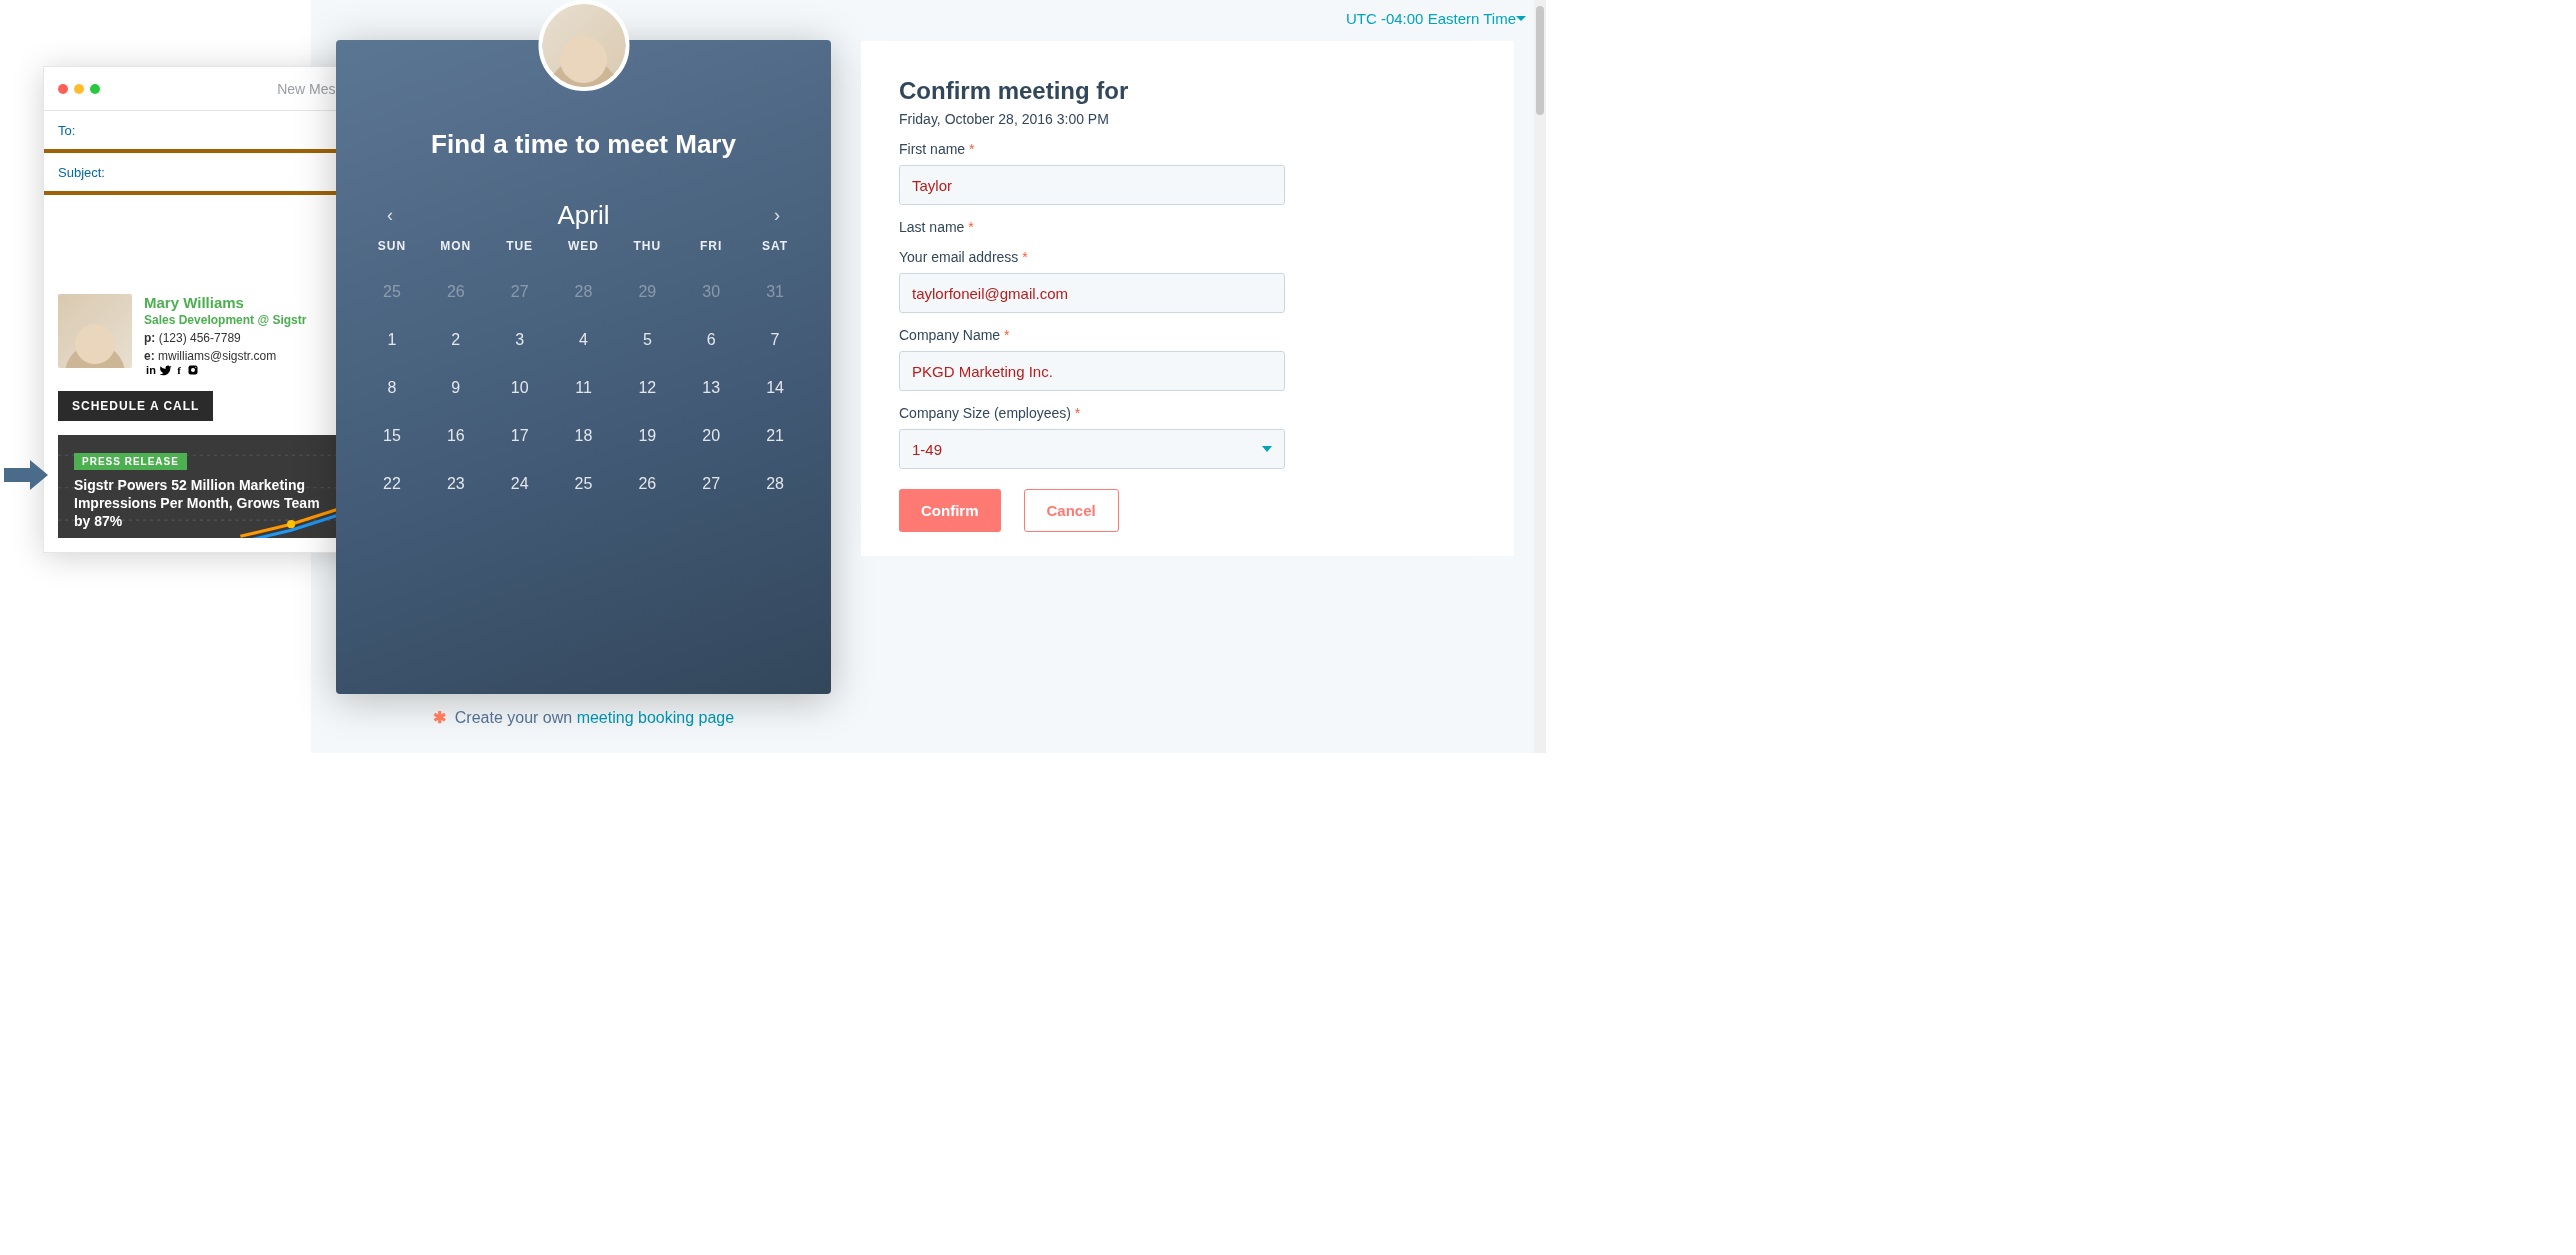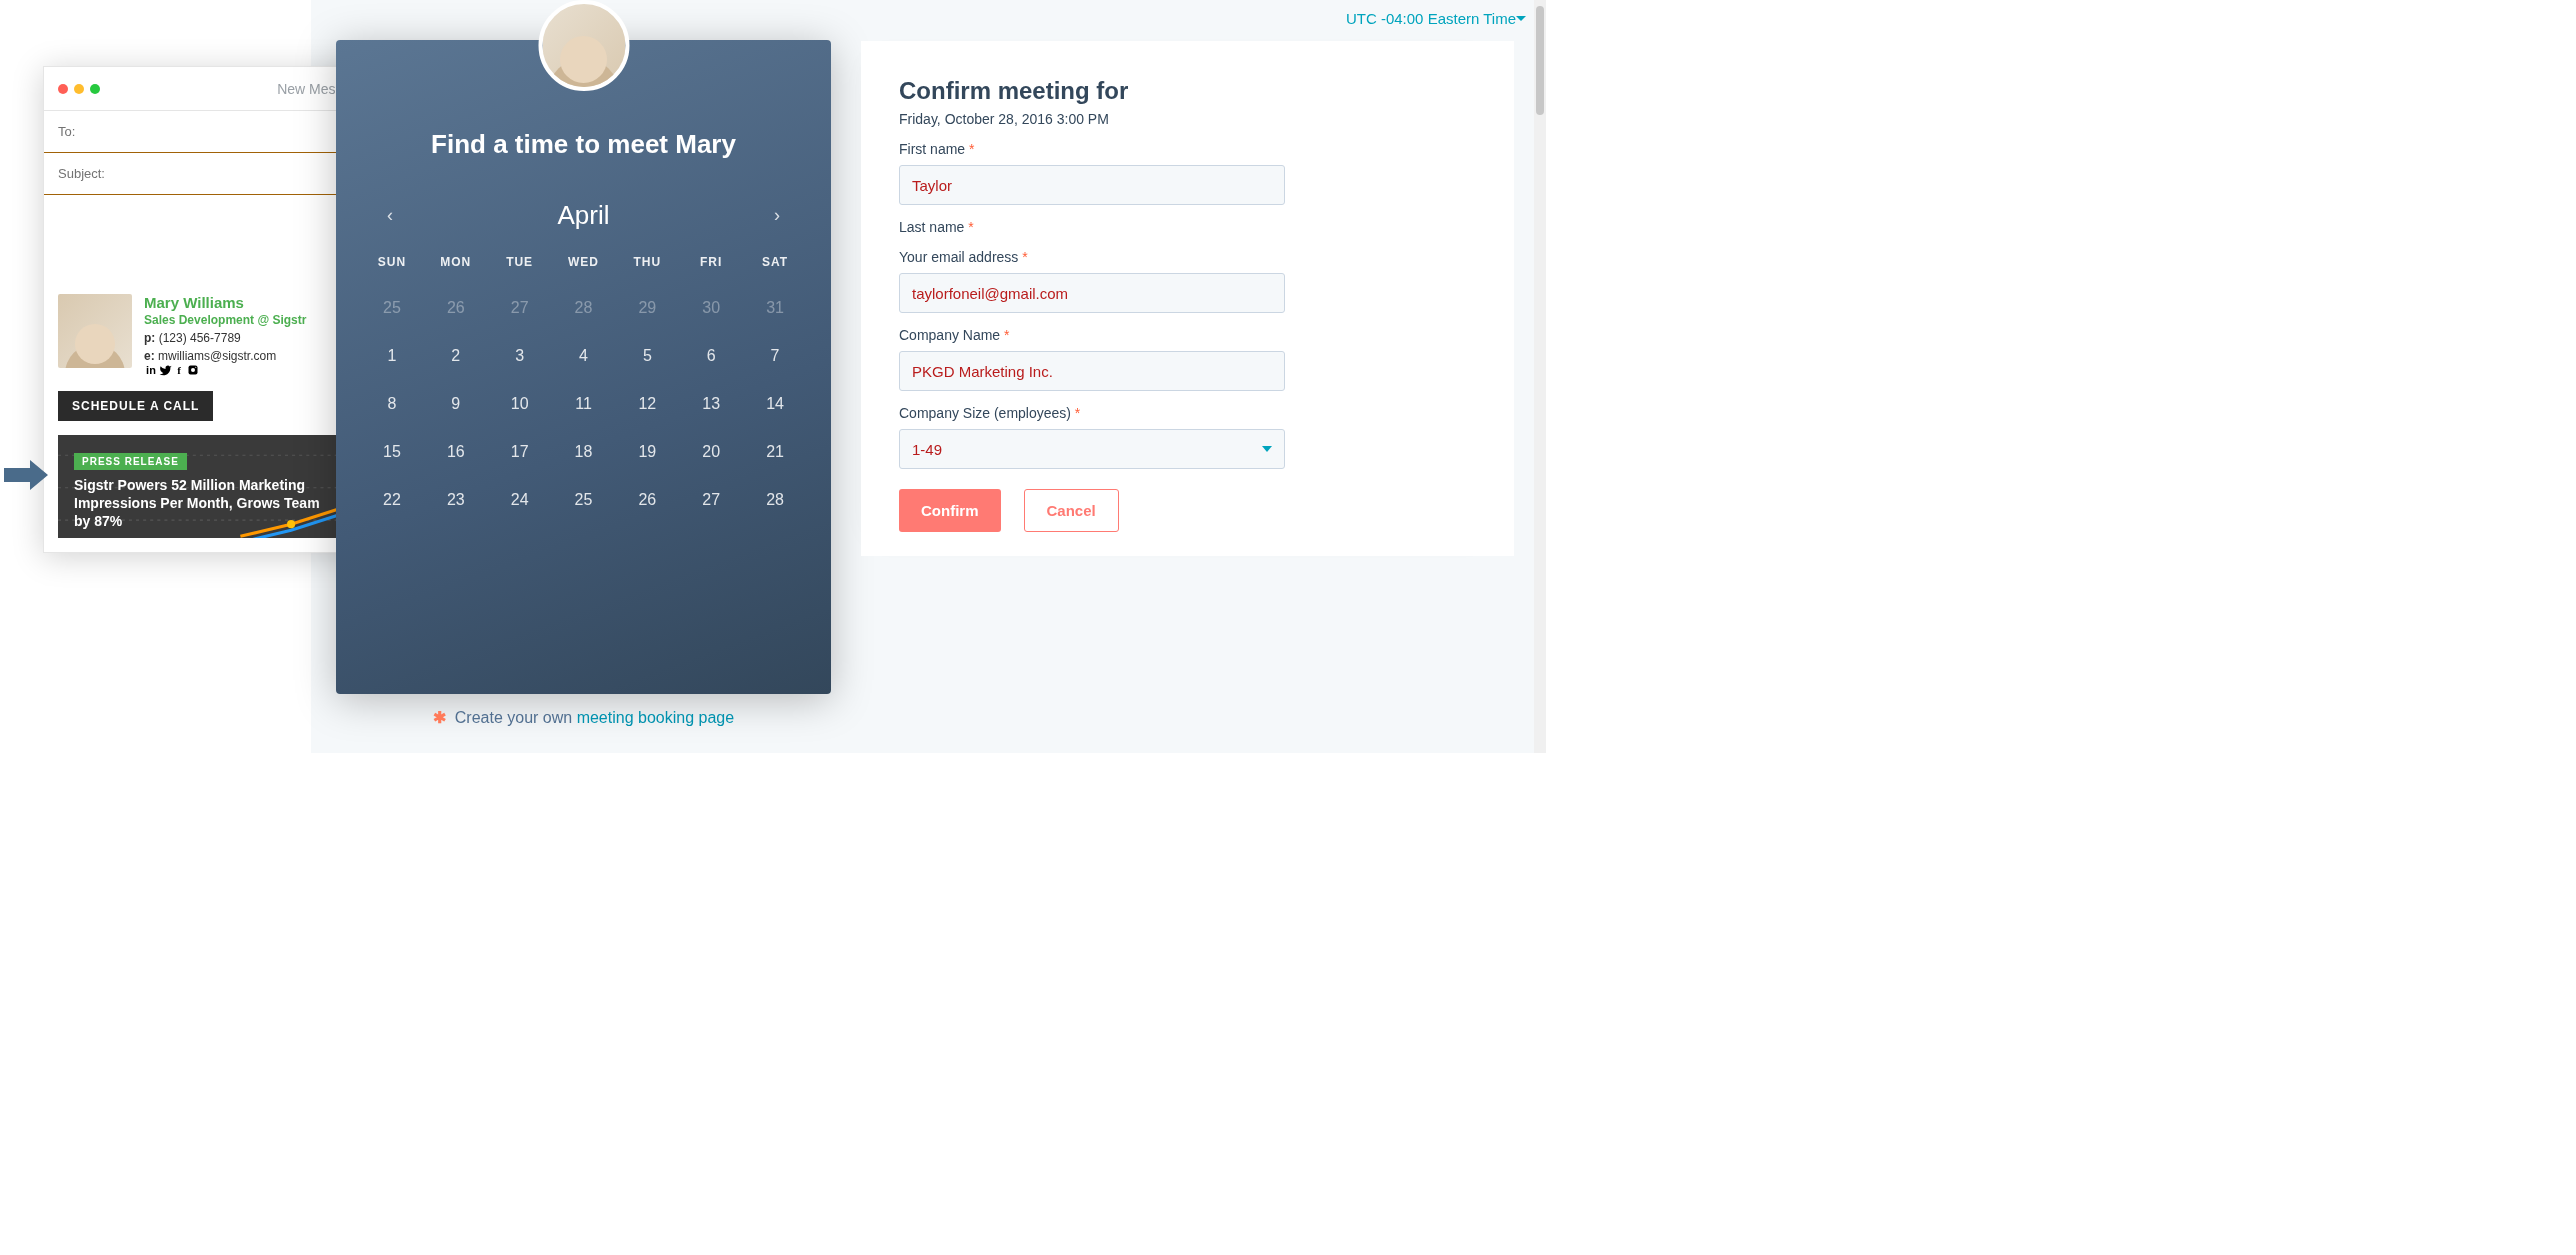--- a/index.html
+++ b/index.html
@@ -63,22 +63,22 @@
 .email-header-title {
   position: absolute; left: 0; right: 0; text-align: center;
   color: #9aa0a6; font-size: 14px;
 }
 .send-icon { position: absolute; right: 14px; color: #c7c7c7; }
 .email-row {
   height: 42px;
   display: flex;
   align-items: center;
   padding: 0 14px;
-  border-bottom: 1px solid #a16207;
-  color: #737373;
+  border-bottom: 4px solid #a16207;
+  color: #0369a1;
   font-size: 13px;
 }
 .email-body {
   padding: 99px 14px 14px 14px;
 }
 .sig {
   display: flex;
   gap: 12px;
 }
 .sig-avatar {
@@ -181,21 +181,21 @@
   margin-top: 30px;
 }
 .cal-month-row {
   display: flex; align-items: center; justify-content: space-between;
   margin-top: 40px;
   padding: 0 18px;
 }
 .cal-month { font-size: 26px; font-weight: 300; }
 .chev { font-size: 18px; opacity: 0.8; cursor: pointer; width:24px; text-align:center; }
 .cal-grid {
-  margin-top: 24px;
+  margin-top: 8px;
   display: grid;
   grid-template-columns: repeat(7, 1fr);
   text-align: center;
   row-gap: 30px;
 }
 .dow { font-size: 12px; font-weight: 700; letter-spacing: 1px; opacity: 0.9; }
 .day { font-size: 16px; font-weight: 300; opacity: 0.85; }
 .day.dim { opacity: 0.35; }
 
 .cal-footer {

